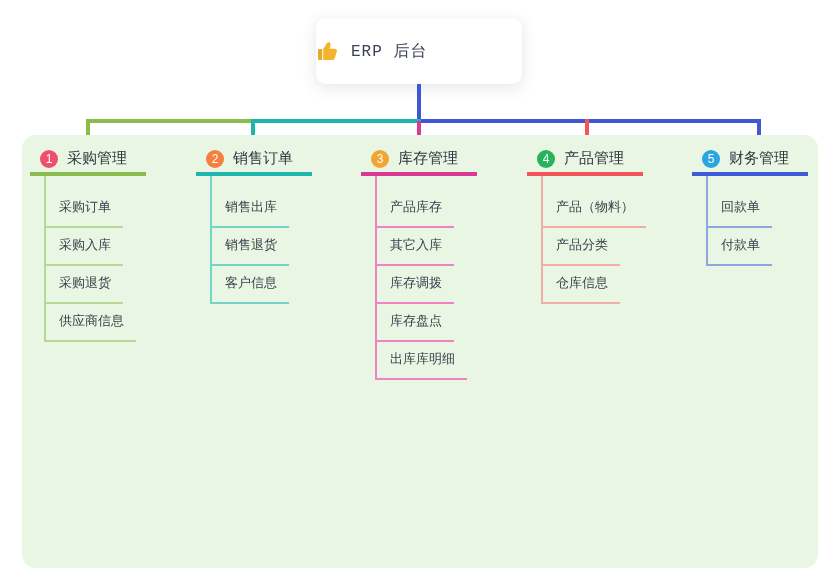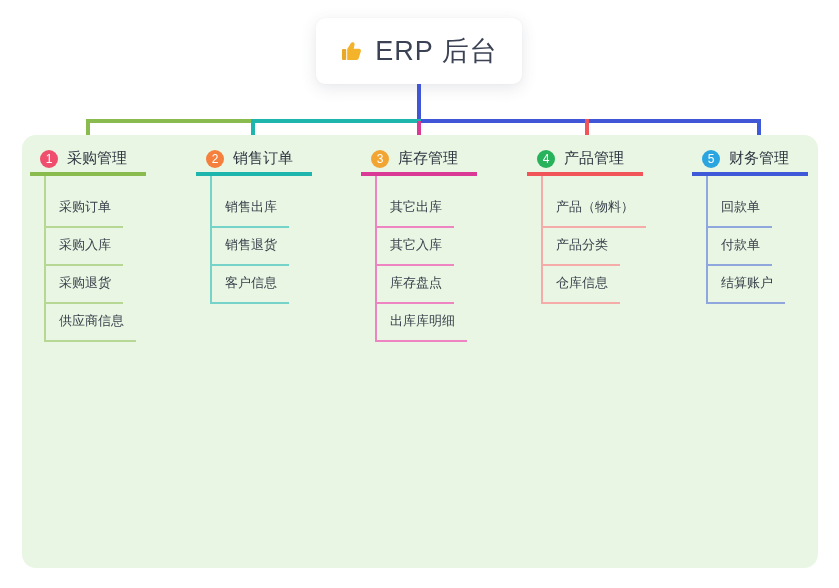--- a/index.html
+++ b/index.html
@@ -5,22 +5,22 @@
   * { margin:0; padding:0; box-sizing:border-box; }
   html,body { background:#fff; }
   body { font-family:"Liberation Sans","DejaVu Sans",sans-serif; }
   .stage { position:relative; width:839px; height:588px; background:#ffffff; overflow:hidden; }
 
   
   .root-card {
     position:absolute; left:316px; top:18px; width:206px; height:66px;
     background:#ffffff; border-radius:9px;
     box-shadow:0 4px 16px rgba(60,70,90,.13), 0 0 2px rgba(60,70,90,.06);
-    display:flex; align-items:center; justify-content:center; gap:11px;
-    font-size:27px; color:#3b4254; letter-spacing:1px;
+    display:flex; align-items:center; justify-content:flex-start; gap:11px;
+    font-size:16px; color:#3b4254; letter-spacing:1px;font-family:Liberation Mono, monospace;
   }
   .thumb-icon { width:24px; height:24px; display:inline-block; }
 
   
   .line { position:absolute; }
   .root-drop   { left:417px; top:84px;  width:4px; height:37px; background:#4156d6; }
   .h-green     { left:86px;  top:119px; width:165px; height:4px; background:#8abb4e; }
   .h-teal      { left:251px; top:119px; width:170px; height:4px; background:#1db5ac; }
   .h-blue      { left:421px; top:119px; width:340px; height:4px; background:#4156d6; }
   .riser       { top:119px; width:4px; height:29px; }
@@ -129,24 +129,27 @@
     </div>
   </div>
 
   <div class="branch b3">
     <div class="branch-title">
       <span class="badge">3</span>
       <span>库存管理</span>
     </div>
     <div class="children">
       <div class="child">
-          <span class="child-label">其它出库</span>
+          <span class="child-label">产品库存</span>
         </div>
       <div class="child">
           <span class="child-label">其它入库</span>
+        </div>
+      <div class="child">
+          <span class="child-label">库存调拨</span>
         </div>
       <div class="child">
           <span class="child-label">库存盘点</span>
         </div>
       <div class="child">
           <span class="child-label">出库库明细</span>
         </div>
     </div>
   </div>
 
@@ -173,19 +176,16 @@
       <span class="badge">5</span>
       <span>财务管理</span>
     </div>
     <div class="children">
       <div class="child">
           <span class="child-label">回款单</span>
         </div>
       <div class="child">
           <span class="child-label">付款单</span>
         </div>
-      <div class="child">
-          <span class="child-label">结算账户</span>
-        </div>
     </div>
   </div>
 
 </div>
 
 </body></html>

